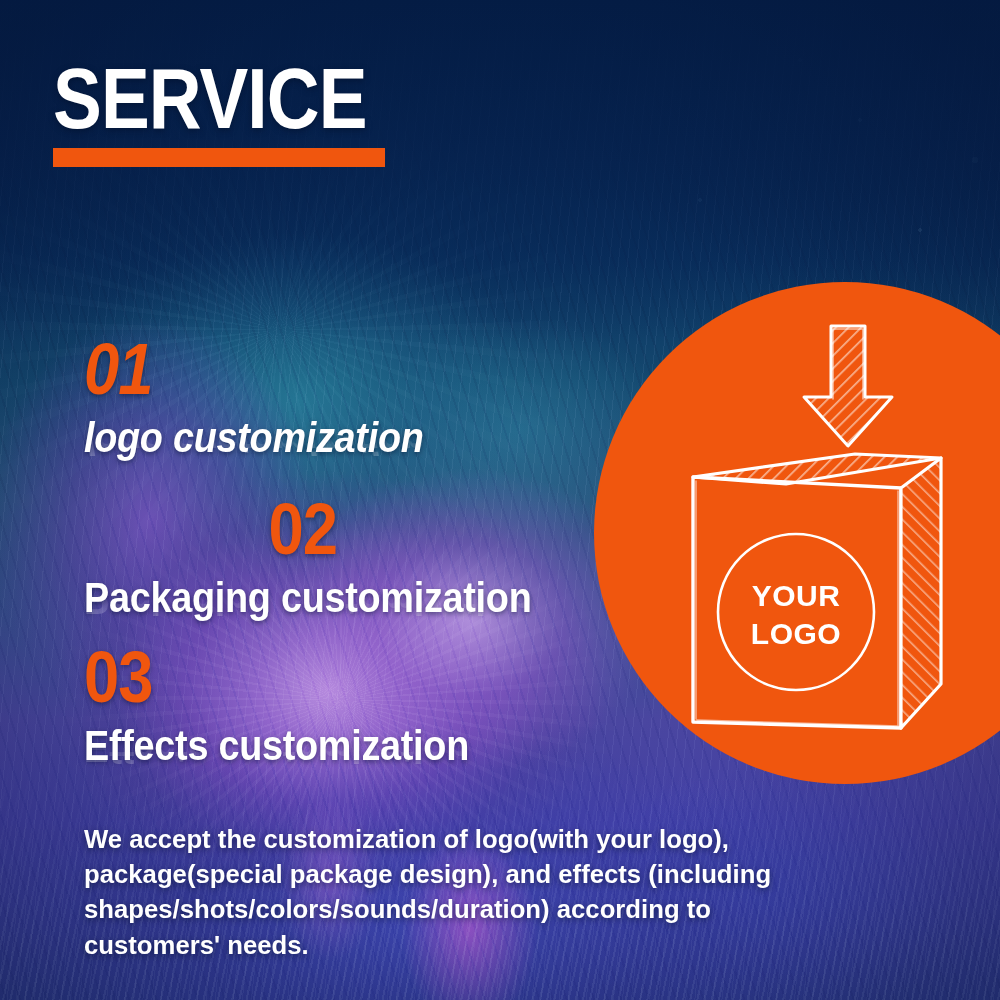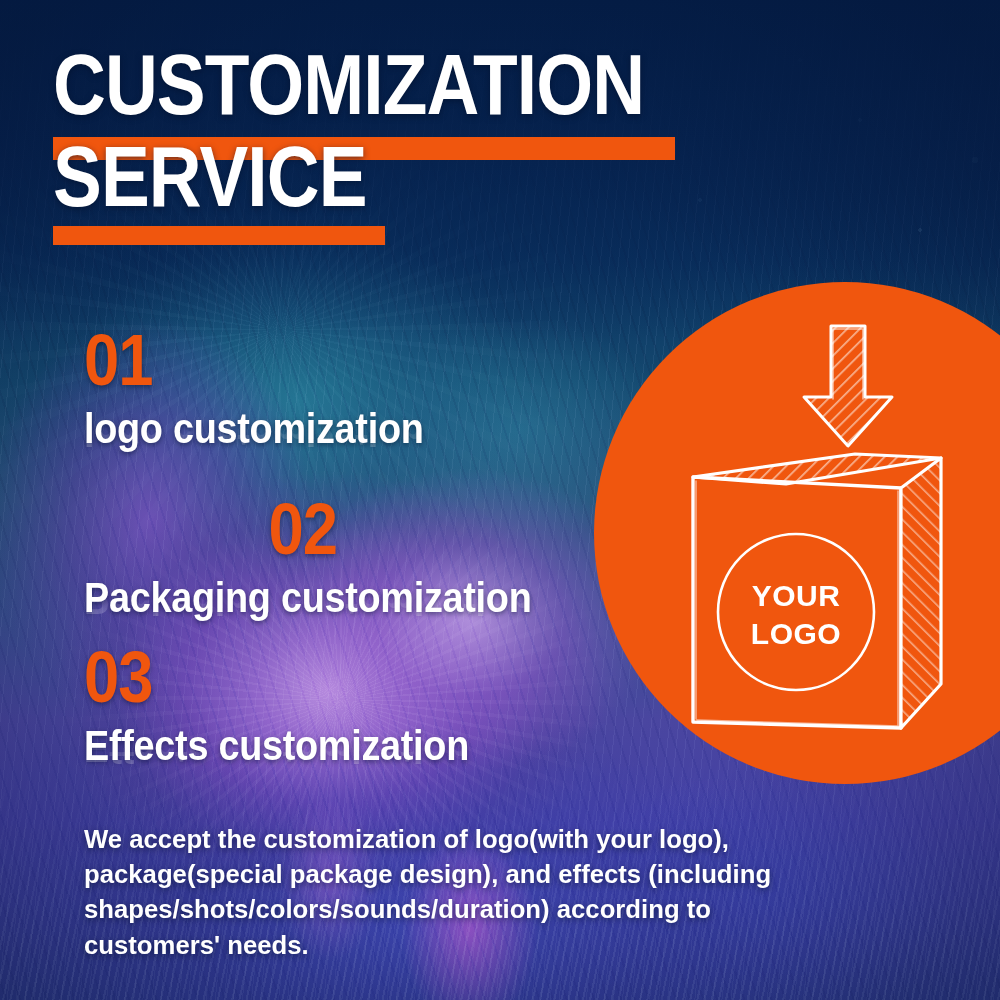--- a/index.html
+++ b/index.html
@@ -137,21 +137,21 @@
     position:absolute; left:0; height:23px;
     background:#f0560e; z-index:1;
   }
   #bar-1 { width:622px; top:91px; }
   #bar-2 { width:332px; top:88px; height:19px; }
 
   #title-2 { margin-top:14px; }
 
   
   .item { position:absolute; left:84px; }
-  #item-1 { top:331px; }
+  #item-1 { top:340px;font-style:italic; }
   #item-2 { top:500px;text-align:center; }
   #item-3 { top:648px; }
 
   .item-number {
     font-family:"Liberation Sans Narrow","Liberation Sans", sans-serif;
     font-weight:bold; font-size:72px; line-height:.82; color:#f0560e;
     transform:scaleX(.88); transform-origin:left center;
     letter-spacing:-1px;
     text-shadow:0 2px 6px rgba(2,14,40,.45);
   }
@@ -259,24 +259,20 @@
     </g>
 
     <g>
       <circle cx="196" cy="330" r="78" class="sketch-line" stroke-width="2.6"></circle>
       <text id="logo-badge-text" x="196" y="324">YOUR</text>
       <text id="logo-badge-text-2" x="196" y="362" class="logo-txt" style="font-family:'Liberation Sans',sans-serif;font-weight:bold;fill:#ffffff;font-size:30px;letter-spacing:.5px;text-anchor:middle;">LOGO</text>
     </g>
   </svg>
 
   <div class="heading-block">
-    <div class="title-line" id="title-1">
-      <div class="title-bar" id="bar-1"></div>
-      <div class="title-text">CUSTOMIZATION</div>
-    </div>
     <div class="title-line" id="title-2">
       <div class="title-bar" id="bar-2"></div>
       <div class="title-text">SERVICE</div>
     </div>
   </div>
 
   <div class="item" id="item-1">
     <div class="item-number">01</div>
     <div class="item-label-wrap">
       <div class="item-label">logo customization</div>

